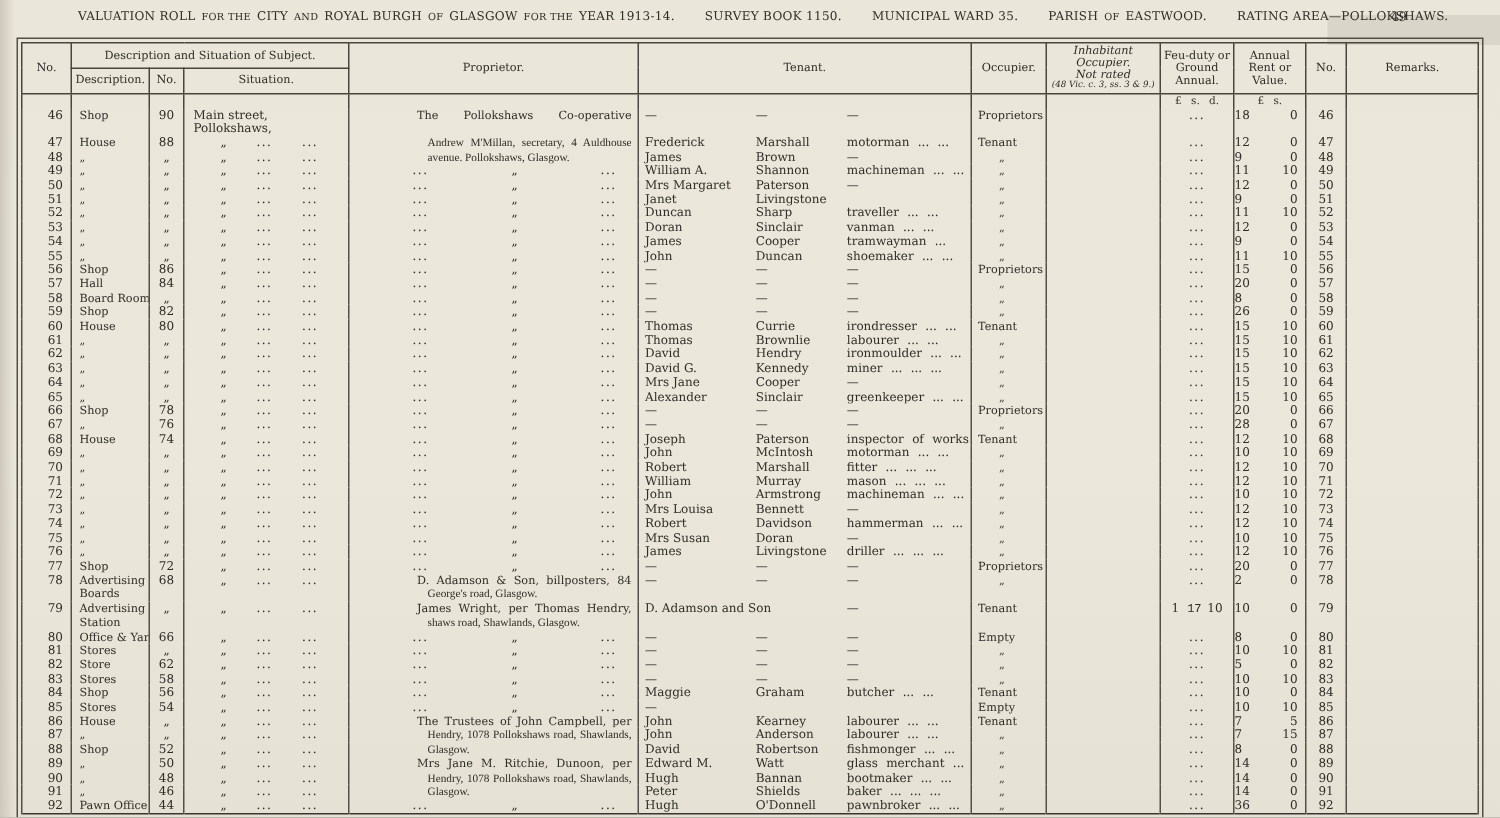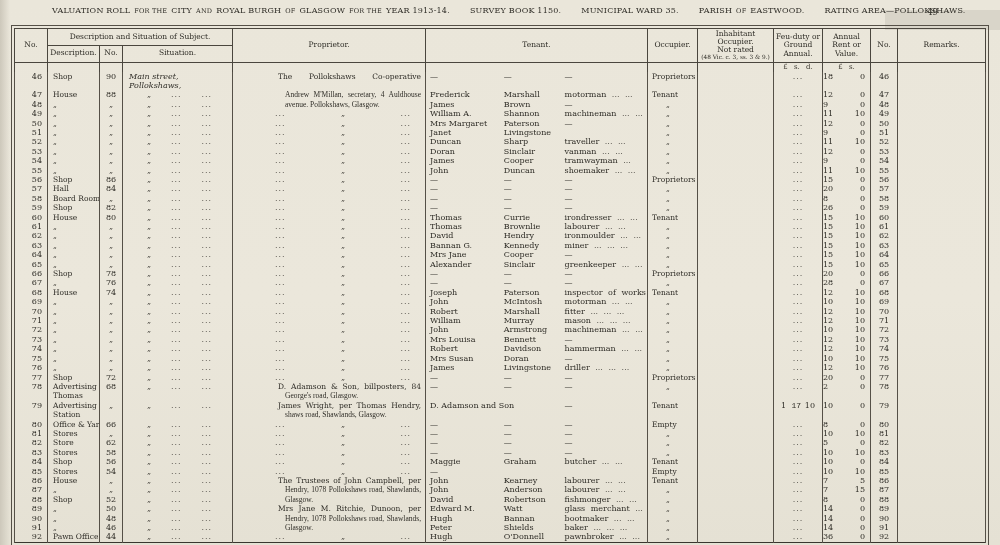--- a/index.html
+++ b/index.html
@@ -14,32 +14,32 @@
     font-size:8px;letter-spacing:.2px;color:#2f2d27;white-space:nowrap;}
   .title-line .sm{font-size:6.5px;}
   .title-line .seg{margin-left:4px;}
   .title-line .gap{margin-left:20px;}
   .pageno{position:absolute;top:7px;right:62px;font-size:8.5px;color:#2f2d27;}
 
   table.vroll{position:absolute;left:14px;top:28px;width:971px;border-collapse:collapse;table-layout:fixed;
     font-size:8px;color:#2f2d27;border:1.5px solid #3a362f;outline:1px solid #555047;outline-offset:2px;}
   thead td{border:1px solid #4a463e;text-align:center;font-size:7.5px;line-height:8.5px;padding:1px 2px;
     vertical-align:middle;overflow:hidden;}
-  thead .inh div{line-height:8px;}
+  thead .inh div{line-height:8px;font-style:italic;}
   thead .inh .tiny{font-size:5.8px;line-height:6.5px;}
   tr.units td{border-bottom:none;height:9px;font-size:7px;padding:0;word-spacing:4px;color:#3a372f;}
 
   tbody td{border-left:1px solid #555047;border-right:1px solid #555047;padding:0;height:9.4px;
     line-height:9.4px;vertical-align:top;overflow:hidden;}
   tr.tall td{height:18.8px;}
   .c-no{text-align:right;padding-right:5px;}
   .c-desc{padding-left:5px;font-size:7.5px;white-space:nowrap;}
   tr.tall .c-desc{white-space:normal;}
   .c-dno{text-align:center;}
-  .c-sit.txt{padding-left:6px;font-style:italic;}
+  .c-sit.txt{padding-left:6px;}
   .dflex{display:flex;justify-content:space-between;}
   .sit-dit{padding:0 20px 0 24px;}
   .prop-dit{padding:0 14px 0 42px;}
   .dotspan{letter-spacing:1px;}
   .pline{height:9.4px;overflow:hidden;padding:0 4px 0 6px;white-space:nowrap;font-size:7.5px;margin-left:39px;}
   .pline.j{white-space:normal;text-align:justify;text-align-last:justify;}
   .pline.i{padding-left:13px;font-family:Liberation Serif, serif;}
   .trow{display:flex;padding-left:4px;}
   .trow span{white-space:nowrap;overflow:visible;}
   .tf{width:34%;} .tl{width:28%;} .to{width:38%;word-spacing:3px;}
@@ -655,21 +655,21 @@
           </td>
           <td class="c-prop">
             <div class="dflex prop-dit">
               <span class="dotspan">...</span>
               <span class="ditspan">„</span>
               <span class="dotspan">...</span>
             </div>
           </td>
           <td class="c-ten">
             <div class="trow">
-              <span class="tf">Bannan G.</span>
+              <span class="tf">David G.</span>
               <span class="tl">Kennedy</span>
               <span class="to">miner ... ... ...</span>
             </div>
           </td>
           <td class="c-occ dit">„</td>
           <td class="c-inh"></td>
           <td class="c-feu dots">...</td>
           <td class="c-rent"><span class="rl">15</span><span class="rs">10</span></td>
           <td class="c-no2">63</td>
           <td class="c-rem"></td>
@@ -1117,21 +1117,21 @@
           </td>
           <td class="c-occ">Proprietors</td>
           <td class="c-inh"></td>
           <td class="c-feu dots">...</td>
           <td class="c-rent"><span class="rl">20</span><span class="rs">0</span></td>
           <td class="c-no2">77</td>
           <td class="c-rem"></td>
         </tr>
         <tr class="tall">
           <td class="c-no">78</td>
-          <td class="c-desc">Advertising Thomas</td>
+          <td class="c-desc">Advertising Boards</td>
           <td class="c-dno">68</td>
           <td class="c-sit">
             <div class="dflex sit-dit">
               <span class="ditspan">„</span>
               <span class="dotspan">...</span>
               <span class="dotspan">...</span>
             </div>
           </td>
           <td class="c-prop">
             <div class="pline j">D. Adamson &amp; Son, billposters, 84 St.</div>

